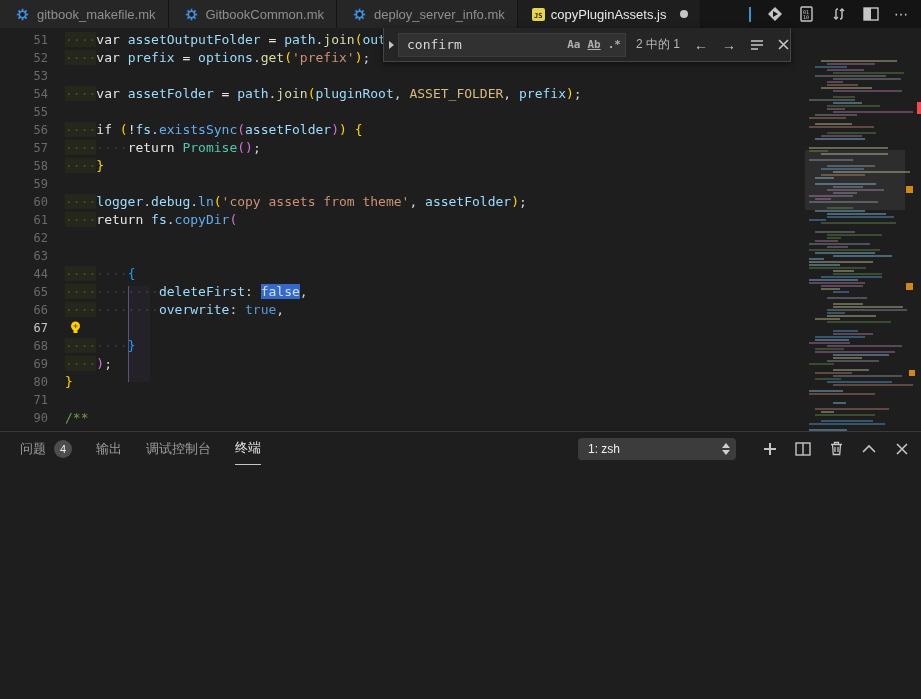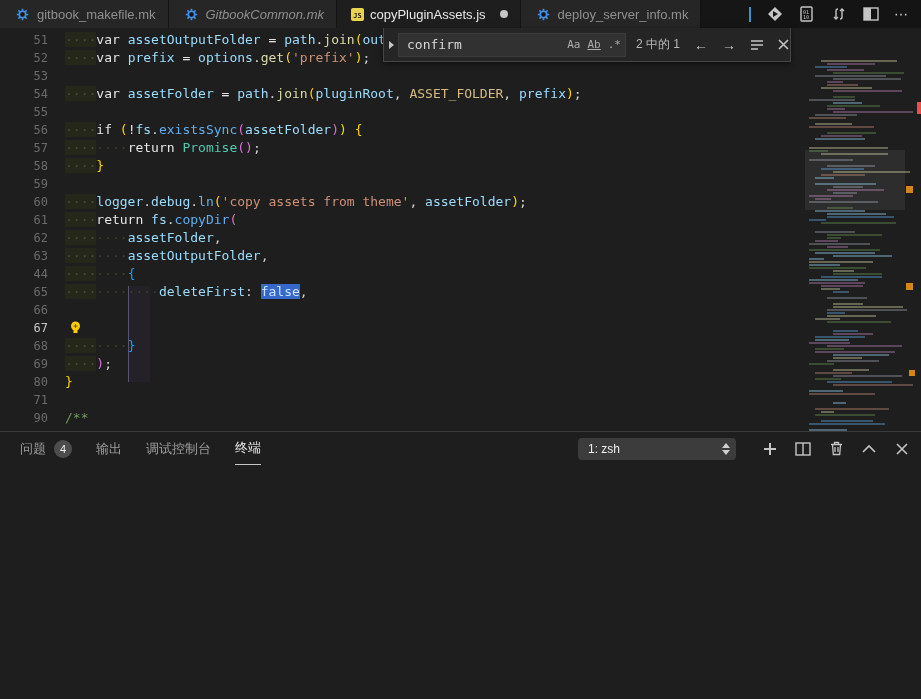--- a/index.html
+++ b/index.html
@@ -4,21 +4,21 @@
 <style>
   * { margin:0; padding:0; box-sizing:border-box; }
   html,body { width:921px; height:699px; overflow:hidden; background:#1e1e1e;
     font-family:"Liberation Sans", sans-serif; }
 
   
   #tabbar { position:absolute; left:0; top:0; width:921px; height:28px; background:#161616; display:flex; }
   .tab { height:28px; display:flex; align-items:center; gap:6px; padding:0 12px 0 14px;
          background:#262626; border-right:1px solid #141414; font-size:13px; color:#8f8f8f; white-space:nowrap; }
   .tab.active { background:#1e1e1e; color:#e8e8e8; }
-  .tab.preview .tab-label { font-style:italic; }
+  .tab.preview .tab-label { }
   .tab-dot { width:8px; height:8px; border-radius:50%; background:#c5c5c5; margin-left:8px; }
   .jsicon { width:13px; height:13px; background:#e8d44d; color:#1e1e1e; border-radius:2px;
             font-size:7px; font-weight:bold; display:flex; align-items:flex-end; justify-content:center;
             font-family:"DejaVu Sans Mono", monospace; line-height:9px; }
   #tab-actions { margin-left:auto; display:flex; align-items:center; gap:15px; padding-right:12px; background:#141414; }
   .blue-bar { width:2px; height:15px; background:#3794d1; }
   .act-icon { width:17px; height:17px; display:flex; align-items:center; justify-content:center; color:#c5c5c5; }
   .dots { color:#c5c5c5; font-size:14px; letter-spacing:1px; }
 
   
@@ -43,21 +43,21 @@
 
   
   #find { position:absolute; left:383px; top:28px; width:408px; height:34px; background:#252526;
           border:1px solid #454545; border-top:none; display:flex; align-items:center;
           box-shadow:0 2px 6px rgba(0,0,0,0.5); z-index:20; }
   #find-toggle { width:14px; height:100%; display:flex; align-items:center; justify-content:center; }
   .tri-right { width:0; height:0; border-top:4px solid transparent; border-bottom:4px solid transparent; border-left:5px solid #c5c5c5; }
   #find-input { width:228px; height:24px; background:#313131; border:1px solid #3c3c3c; display:flex; align-items:center;
                 padding:0 4px 0 8px; }
   #find-query { flex:1; color:#d8d8d8; font-size:13px; font-family:"DejaVu Sans Mono", monospace; }
-  .find-opt { color:#aeaeae; font-size:11px; margin-left:7px; font-family:"DejaVu Sans Mono", monospace; }
+  .find-opt { color:#aeaeae; font-size:11px; margin-left:7px; font-family:"DejaVu Sans Mono", monospace;font-weight:bold; }
   .find-opt.uline { text-decoration:underline; }
   #find-count { color:#b8b8b8; font-size:12px; margin-left:10px; white-space:nowrap; }
   .find-nav { color:#c5c5c5; font-size:14px; margin-left:14px; }
   #find .svgbtn { margin-left:14px; display:flex; align-items:center; }
 
   
   #minimap { position:absolute; left:805px; top:28px; width:100px; height:404px; background:#1e1e1e; }
   #minimap-slider { position:absolute; left:0; top:122px; width:116px; height:60px; background:rgba(255,255,255,0.07); }
   #overview-ruler { position:absolute; left:905px; top:28px; width:16px; height:404px; }
   .ov-mark { position:absolute; }
@@ -99,36 +99,36 @@
       <svg width="13" height="13" viewBox="0 0 16 16">
           <g stroke="#3f8fe0" stroke-width="2" fill="none">
       <circle cx="8" cy="8" r="4"></circle>
             <path d="M8 1v3M8 12v3M1 8h3M12 8h3M3 3l2 2M11 11l2 2M13 3l-2 2M5 11l-2 2"></path>
           </g>
       <circle cx="8" cy="8" r="2" fill="#161616" stroke="none"></circle>
         </svg>
     </span>
     <span class="tab-label">GitbookCommon.mk</span>
   </div>
-  <div class="tab active">
-    <span class="jsicon">JS</span>
-    <span class="tab-label">copyPluginAssets.js</span>
-    <span class="tab-dot"></span>
-  </div>
   <div class="tab">
     <span class="act-icon">
       <svg width="13" height="13" viewBox="0 0 16 16">
           <g stroke="#3f8fe0" stroke-width="2" fill="none">
       <circle cx="8" cy="8" r="4"></circle>
             <path d="M8 1v3M8 12v3M1 8h3M12 8h3M3 3l2 2M11 11l2 2M13 3l-2 2M5 11l-2 2"></path>
           </g>
       <circle cx="8" cy="8" r="2" fill="#161616" stroke="none"></circle>
         </svg>
     </span>
     <span class="tab-label">deploy_server_info.mk</span>
+  </div>
+  <div class="tab active">
+    <span class="jsicon">JS</span>
+    <span class="tab-label">copyPluginAssets.js</span>
+    <span class="tab-dot"></span>
   </div>
   <div id="tab-actions">
     <span class="blue-bar"></span>
     <span class="act-icon">
       <svg width="16" height="16" viewBox="0 0 16 16">
           <polygon points="8,1 15,8 8,15 1,8" fill="#c5c5c5"></polygon>
       <polygon points="6,5 11,8 6,11" fill="#141414"></polygon>
         </svg>
     </span>
     <span class="act-icon">
@@ -163,25 +163,25 @@
       <div class="code-row"><span class="ln">52</span><span class="ltext"><span class="tk-wsg">····</span><span class="tk-kw">var</span><span class="tk-t"> </span><span class="tk-v">prefix</span><span class="tk-t"> </span><span class="tk-kw">=</span><span class="tk-t"> </span><span class="tk-v">options</span><span class="tk-p">.</span><span class="tk-fny">get</span><span class="tk-b1">(</span><span class="tk-str">'prefix'</span><span class="tk-b1">)</span><span class="tk-p">;</span></span></div>
       <div class="code-row"><span class="ln">53</span><span class="ltext"></span></div>
       <div class="code-row"><span class="ln">54</span><span class="ltext"><span class="tk-wsg">····</span><span class="tk-kw">var</span><span class="tk-t"> </span><span class="tk-v">assetFolder</span><span class="tk-t"> </span><span class="tk-kw">=</span><span class="tk-t"> </span><span class="tk-v">path</span><span class="tk-p">.</span><span class="tk-fny">join</span><span class="tk-b1">(</span><span class="tk-v">pluginRoot</span><span class="tk-p">,</span><span class="tk-t"> </span><span class="tk-c">ASSET_FOLDER</span><span class="tk-p">,</span><span class="tk-t"> </span><span class="tk-v">prefix</span><span class="tk-b1">)</span><span class="tk-p">;</span></span></div>
       <div class="code-row"><span class="ln">55</span><span class="ltext"></span></div>
       <div class="code-row"><span class="ln">56</span><span class="ltext"><span class="tk-wsg">····</span><span class="tk-kw">if</span><span class="tk-t"> </span><span class="tk-b1">(</span><span class="tk-kw">!</span><span class="tk-v">fs</span><span class="tk-p">.</span><span class="tk-fnb">existsSync</span><span class="tk-b2">(</span><span class="tk-v">assetFolder</span><span class="tk-b2">)</span><span class="tk-b1">)</span><span class="tk-t"> </span><span class="tk-b1">{</span></span></div>
       <div class="code-row"><span class="ln">57</span><span class="ltext"><span class="tk-wsg">····</span><span class="tk-ws">····</span><span class="tk-kw">return</span><span class="tk-t"> </span><span class="tk-cls">Promise</span><span class="tk-b2">(</span><span class="tk-b2">)</span><span class="tk-p">;</span></span></div>
       <div class="code-row"><span class="ln">58</span><span class="ltext"><span class="tk-wsg">····</span><span class="tk-b1">}</span></span></div>
       <div class="code-row"><span class="ln">59</span><span class="ltext"></span></div>
       <div class="code-row"><span class="ln">60</span><span class="ltext"><span class="tk-wsg">····</span><span class="tk-v">logger</span><span class="tk-p">.</span><span class="tk-v">debug</span><span class="tk-p">.</span><span class="tk-fnb">ln</span><span class="tk-b1">(</span><span class="tk-str">'copy assets from theme'</span><span class="tk-p">,</span><span class="tk-t"> </span><span class="tk-v">assetFolder</span><span class="tk-b1">)</span><span class="tk-p">;</span></span></div>
       <div class="code-row"><span class="ln">61</span><span class="ltext"><span class="tk-wsg">····</span><span class="tk-kw">return</span><span class="tk-t"> </span><span class="tk-v">fs</span><span class="tk-p">.</span><span class="tk-fnb">copyDir</span><span class="tk-b2">(</span></span></div>
-      <div class="code-row"><span class="ln">62</span><span class="ltext"><span class="tk-wsg">····</span><span class="tk-ws">····</span><span class="tk-v">assetFolder</span><span class="tk-p">,</span></span></div>
-      <div class="code-row"><span class="ln">63</span><span class="ltext"><span class="tk-wsg">····</span><span class="tk-ws">····</span><span class="tk-v">assetOutputFolder</span><span class="tk-p">,</span></span></div>
+      <div class="code-row"><span class="ln">62</span></div>
+      <div class="code-row"><span class="ln">63</span></div>
       <div class="code-row"><span class="ln">44</span><span class="ltext"><span class="tk-wsg">····</span><span class="tk-ws">····</span><span class="tk-b3">{</span></span></div>
       <div class="code-row"><span class="ln">65</span><span class="ltext"><span class="tk-wsg">····</span><span class="tk-ws">········</span><span class="tk-v">deleteFirst</span><span class="tk-p">:</span><span class="tk-t"> </span><span class="tk-hlb">false</span><span class="tk-p">,</span></span></div>
-      <div class="code-row"><span class="ln">66</span></div>
+      <div class="code-row"><span class="ln">66</span><span class="ltext"><span class="tk-wsg">····</span><span class="tk-ws">········</span><span class="tk-v">overwrite</span><span class="tk-p">:</span><span class="tk-t"> </span><span class="tk-bool">true</span><span class="tk-p">,</span></span></div>
       <div class="code-row"><span class="ln active">67</span><span class="bulb"><svg width="11" height="14" viewBox="0 0 11 14">
             <circle cx="5.5" cy="5" r="4.5" fill="#ffcc00"></circle>
             <rect x="3.5" y="9" width="4" height="3" fill="#ffcc00"></rect>
             <path d="M3.5 5h4M5.5 3v4" stroke="#7a5c00" stroke-width="1"></path>
           </svg></span></div>
       <div class="code-row"><span class="ln">68</span><span class="ltext"><span class="tk-wsg">····</span><span class="tk-ws">····</span><span class="tk-b3">}</span></span></div>
       <div class="code-row"><span class="ln">69</span><span class="ltext"><span class="tk-wsg">····</span><span class="tk-b2">)</span><span class="tk-p">;</span></span></div>
       <div class="code-row"><span class="ln">80</span><span class="ltext"><span class="tk-b1">}</span></span></div>
       <div class="code-row"><span class="ln">71</span><span class="ltext"></span></div>
       <div class="code-row"><span class="ln">90</span><span class="ltext"><span class="tk-cm">/**</span></span></div>

